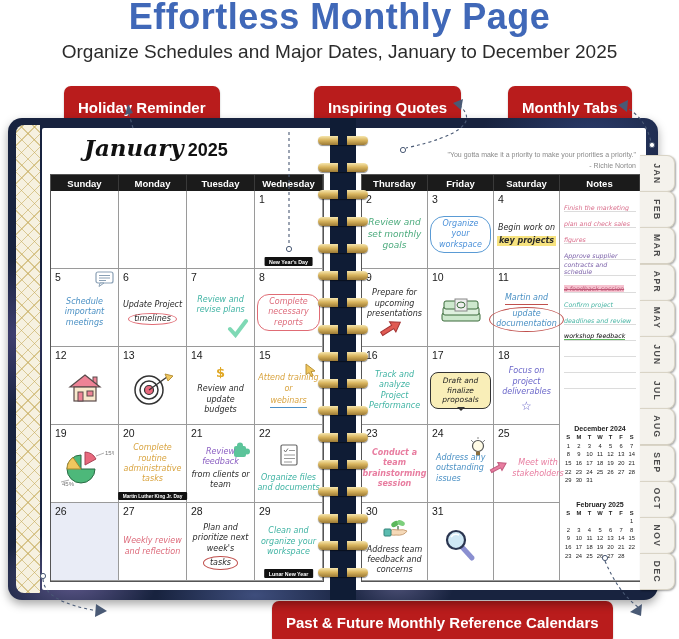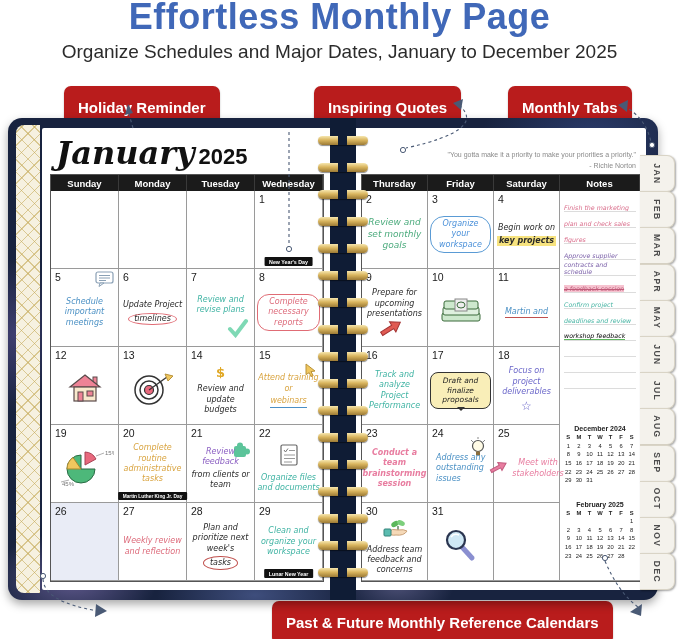--- a/index.html
+++ b/index.html
@@ -39,22 +39,22 @@
        linear-gradient(90deg, transparent 0 41%, #0f1c35 41% 59%, transparent 59% 100%),
        linear-gradient(180deg,#f6e6ae 0%,#d9b55e 45%,#9c7a35 100%);
      box-shadow:0 1px 1px rgba(0,0,0,.45);}
   
   .tab{position:absolute;left:640px;width:34px;height:35px;background:#f4f2ec;
      border:1px solid #d9d4c6;border-left:none;border-radius:0 8px 8px 0;
      box-shadow:1px 1px 2px rgba(0,0,0,.35);z-index:3;display:flex;align-items:center;justify-content:center;}
   .tab span{transform:rotate(90deg);font-size:8.5px;font-weight:bold;color:#4c4c4c;letter-spacing:1.5px;white-space:nowrap;}
   
   .month-title{position:absolute;left:14px;top:6px;color:#111;}
-  .month-script{font-family:"DejaVu Serif",serif;font-style:italic;font-weight:bold;font-size:32px;}
-  .month-year{font-size:22px;font-weight:600;margin-left:4px;}
+  .month-script{font-family:"DejaVu Serif",serif;font-style:italic;font-weight:bold;font-size:23px;margin-left:28px;}
+  .month-year{font-size:18px;font-weight:600;margin-left:4px;}
   .quote{position:absolute;top:22px;left:24px;right:10px;text-align:right;
      font-size:7px;color:#8a8a8a;line-height:1.5;}
   
   .grid{position:absolute;display:grid;border:1px solid #555;background:#fff;}
   .grid-left{left:8px;top:46px;grid-template-columns:repeat(4,68px);grid-template-rows:16px repeat(5,78px);}
   .grid-right{left:5px;top:46px;grid-template-columns:66px 66px 66px 80px;grid-template-rows:16px repeat(5,78px);}
   .hcell{background:#1b1b1b;color:#fff;font-weight:bold;font-size:9.5px;display:flex;
      align-items:center;justify-content:center;border-right:1px solid #3a3a3a;}
   .cell{position:relative;background:#fff;border-right:.8px solid #9a9a9a;border-bottom:.8px solid #9a9a9a;}
   .cell.shaded{background:#e9ecf6;}
@@ -473,20 +473,21 @@
                   <rect x="17" y="2" width="12" height="12" fill="#eee" stroke="#888"></rect>
                   <ellipse cx="23" cy="8" rx="4" ry="3" fill="none" stroke="#3a6b3a"></ellipse>
                 </svg>
             </span>
           </div>
         </div>
         <div class="cell">
           <span class="dn">11</span>
           <div class="cc hw c-blue">
             <span class="u-red">Martin and</span>
+            <span class="ellipse-red">update documentation</span>
           </div>
         </div>
 
         <div class="cell">
           <span class="dn">16</span>
           <div class="cc hw c-teal">Track and analyze Project Performance</div>
         </div>
         <div class="cell">
           <span class="dn">17</span>
           <div class="cc">

